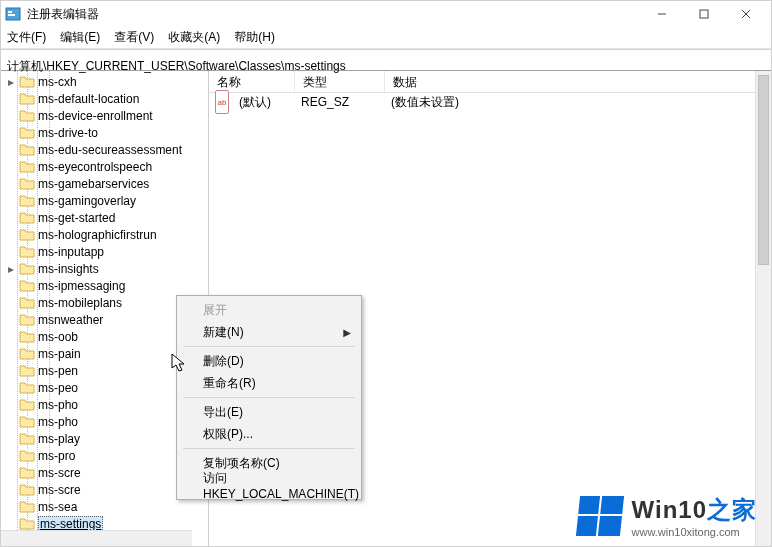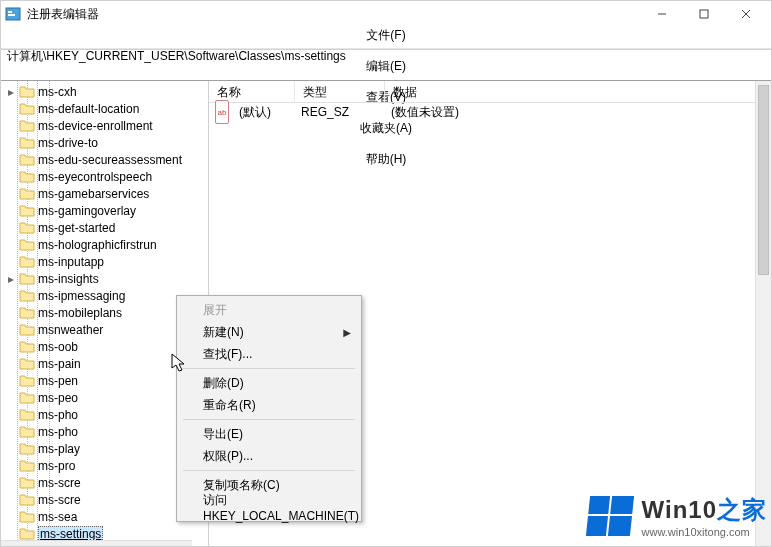--- a/index.html
+++ b/index.html
@@ -8,25 +8,25 @@
 
   
   .titlebar { height:26px; display:flex; align-items:center; background:#fff; padding:0 4px; }
   .app-icon { width:16px; height:16px; margin-right:6px; }
   .title-text { flex:1; font-size:12px; }
   .winbtns { display:flex; }
   .winbtn { width:42px; height:26px; display:flex; align-items:center; justify-content:center; }
   .winbtn svg { stroke:#444; }
 
   
-  .menubar { height:22px; display:flex; align-items:center; padding:0 6px; gap:14px; background:#fff; border-bottom:1px solid #e5e5e5;flex-direction:column; }
+  .menubar { height:22px; display:flex; align-items:center; padding:0 6px; gap:14px; background:#fff; border-bottom:1px solid #e5e5e5; }
   .menubar span { font-size:12px; }
 
   
-  .addressbar { height:22px; border-top:1px solid #d0d0d0; border-bottom:1px solid #a0a0a0; display:flex; align-items:flex-end; padding:15px 6px; background:#fff; font-size:12px; }
+  .addressbar { height:22px; border-top:1px solid #d0d0d0; border-bottom:1px solid #a0a0a0; display:flex; align-items:flex-start; padding:8px 6px; background:#fff; font-size:12px; }
 
   
   .main { display:flex; height:calc(100% - 26px - 22px - 22px); }
   .tree-pane { width:208px; border-right:1px solid #d0d0d0; overflow:hidden; position:relative; }
   .tree-scroll { position:absolute; top:0; left:-38px; right:0; bottom:0; overflow:hidden; }
   .list-pane { flex:1; position:relative; }
 
   
   .tree { padding-top:2px; }
   .tree-row { height:17px; display:flex; align-items:center; white-space:nowrap; padding-left:42px; }
@@ -48,21 +48,21 @@
   .ctx { position:absolute; left:128px; top:294px; width:186px; background:#f2f2f2; border:1px solid #b0b0b0; box-shadow:2px 2px 4px rgba(0,0,0,0.25); padding:3px 2px;margin-left:47px; }
   .ctx-item { height:22px; display:flex; align-items:center; padding:0 30px 0 24px; font-size:12px; position:relative; }
   .ctx-item .arrow { position:absolute; right:8px; font-size:10px; color:#333; }
   .ctx-item.disabled { color:#9a9a9a; }
   .ctx-sep { height:1px; background:#d6d6d6; margin:3px 4px; }
 
   
   .cursor { position:absolute; left:170px; top:352px; pointer-events:none; }
 
   
-  .watermark { position:absolute; right:4px; bottom:8px; display:flex; align-items:center; gap:10px; }
+  .watermark { position:absolute; right:14px; bottom:8px; display:flex; align-items:center; gap:10px; }
   .winlogo { display:grid; grid-template-columns:20px 22px; grid-template-rows:18px 20px; gap:2px; transform:skewX(-6deg); }
   .winlogo div { background:#0a6cd6; }
   .wm-text { display:flex; flex-direction:column; }
   .wm-main { font-size:24px; font-weight:600; color:#333; letter-spacing:1px; }
   .wm-main .accent { color:#0a6cd6; }
   .wm-sub { font-size:11px; color:#666; }
 
   
   .sb-v { position:absolute; right:0; top:0; bottom:0; width:16px; background:#f0f0f0; border-left:1px solid #e0e0e0; }
   .sb-thumb { position:absolute; left:2px; right:2px; top:4px; height:190px; background:#cfcfcf; border:1px solid #bdbdbd; }
@@ -341,23 +341,20 @@
   </div>
 
   <div class="ctx">
     <div class="ctx-item disabled">
         <span>展开</span>
       </div>
     <div class="ctx-item">
         <span>新建(N)</span>
         <span class="arrow">▶</span>
       </div>
-    <div class="ctx-item">
-        <span>查找(F)...</span>
-      </div>
     <div class="ctx-sep"></div>
     <div class="ctx-item">
         <span>删除(D)</span>
       </div>
     <div class="ctx-item">
         <span>重命名(R)</span>
       </div>
     <div class="ctx-sep"></div>
     <div class="ctx-item">
         <span>导出(E)</span>

